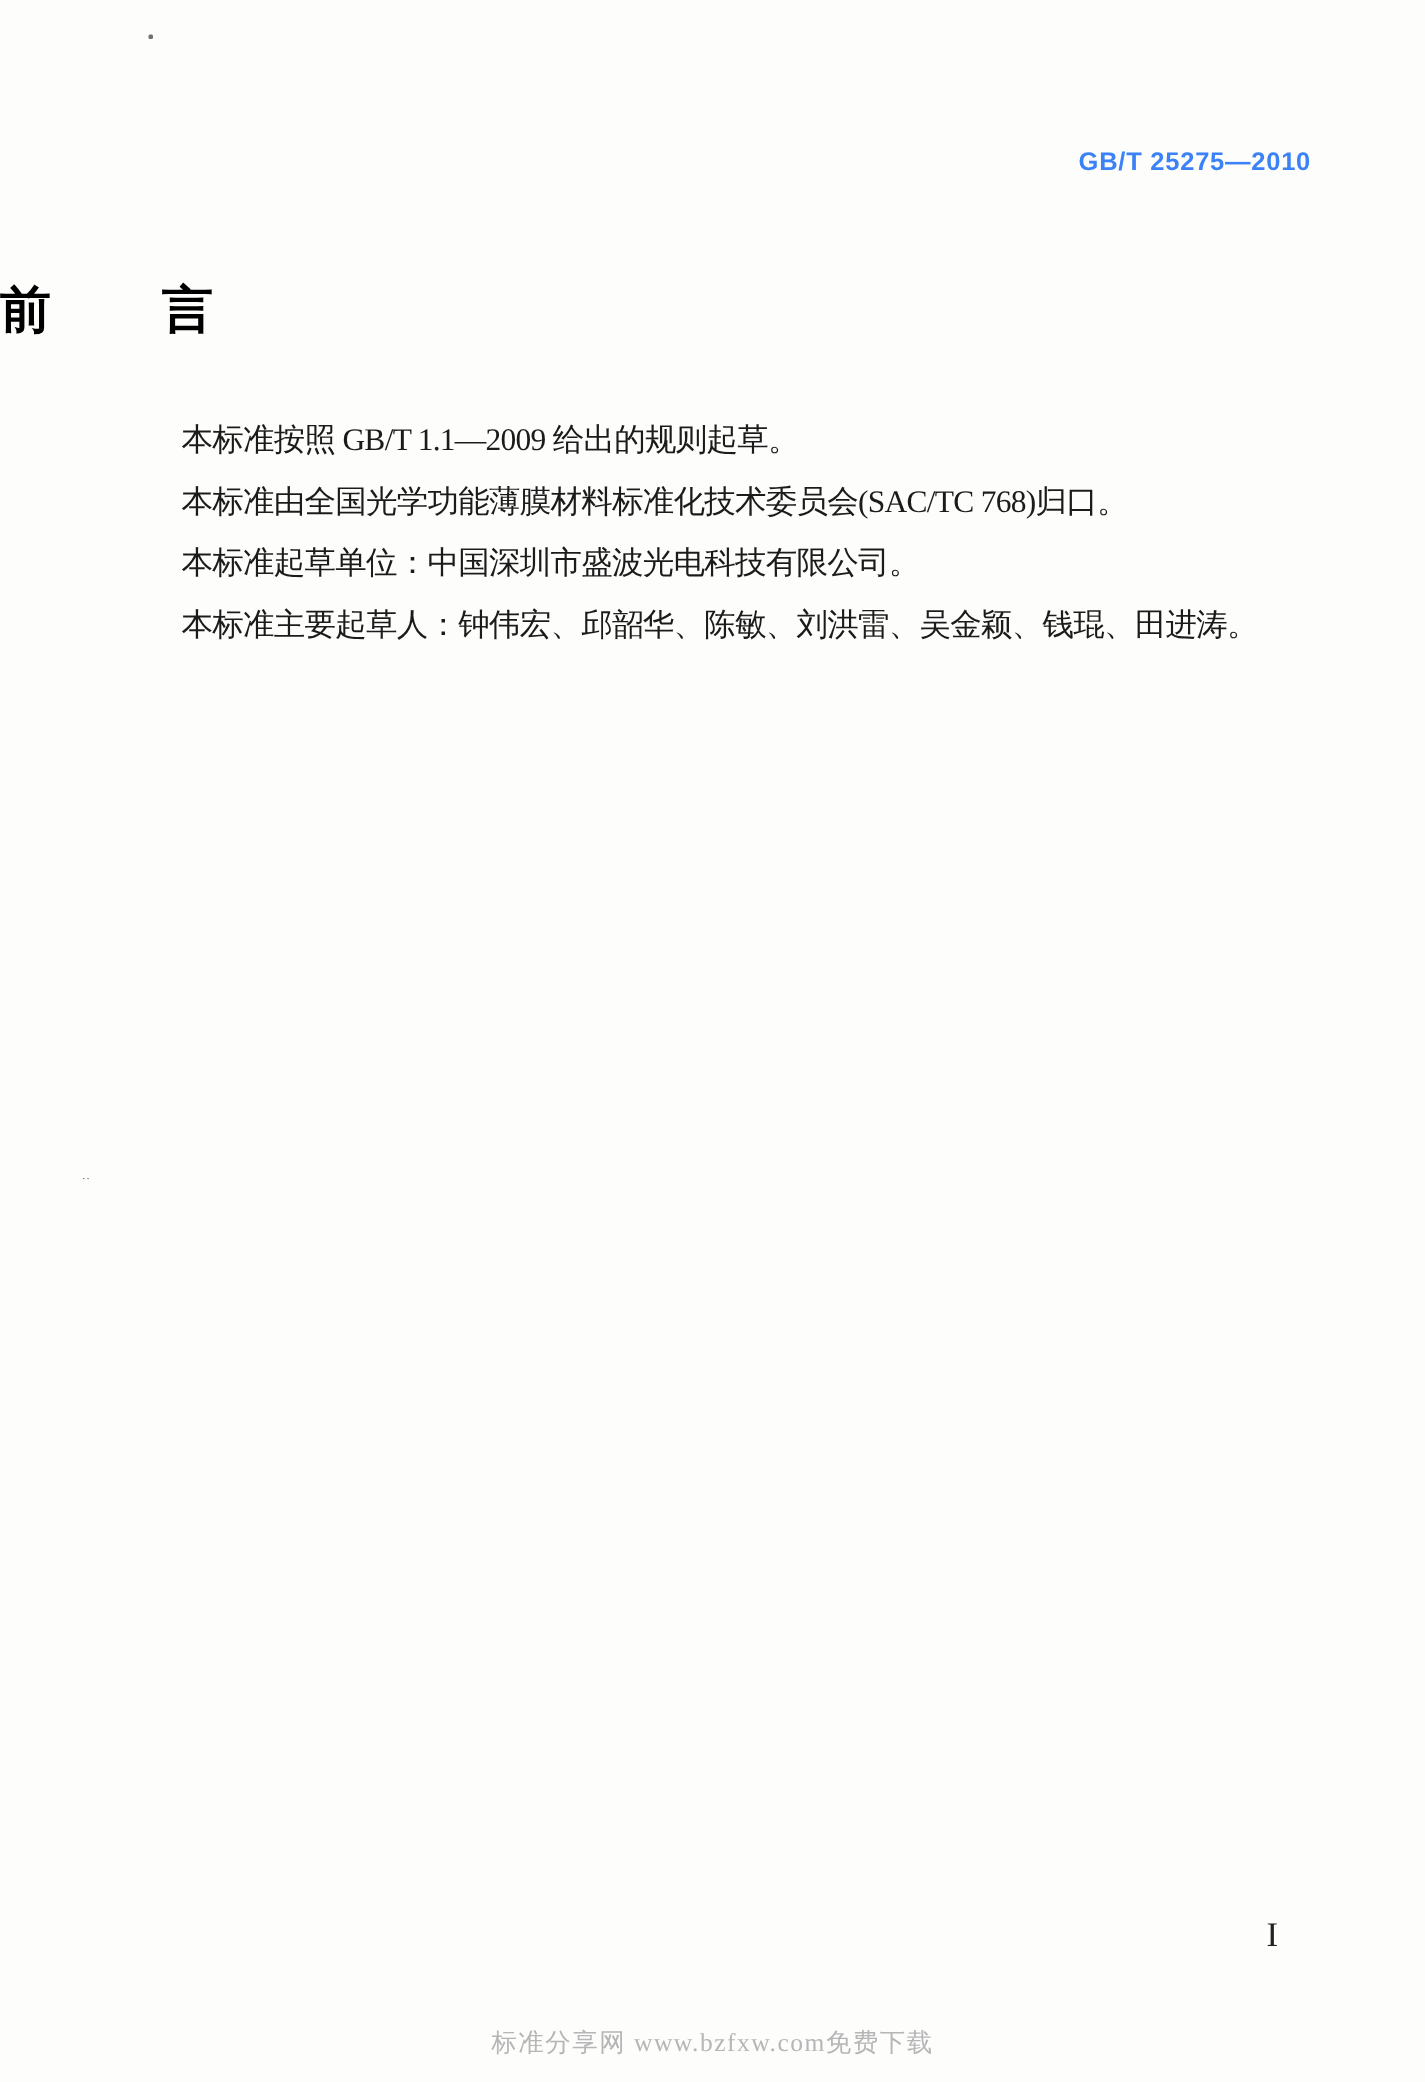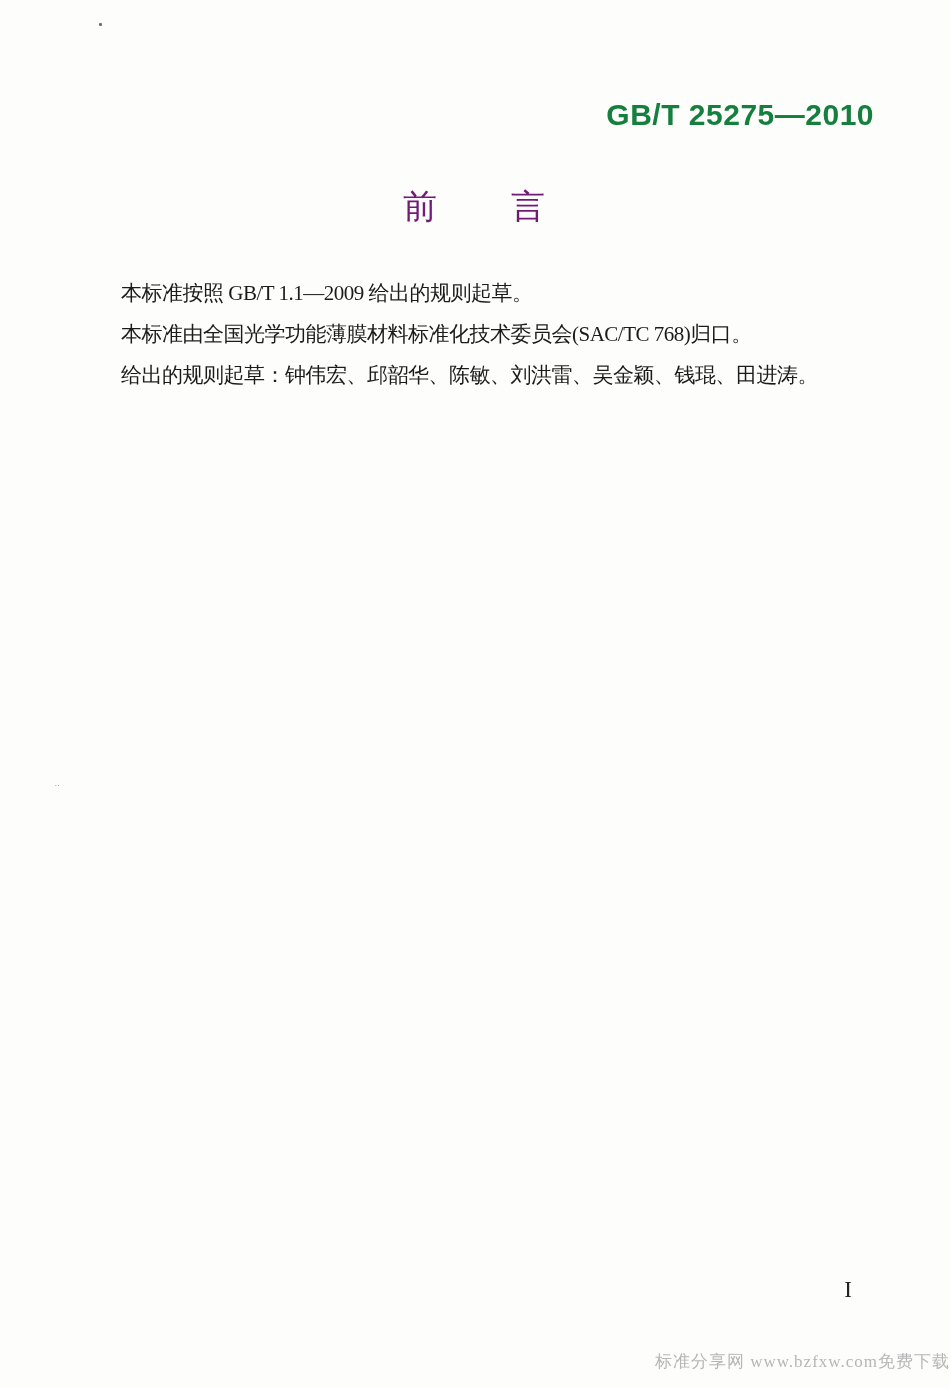--- a/index.html
+++ b/index.html
@@ -16,35 +16,34 @@
     overflow: hidden;
     font-family: "Liberation Serif", "DejaVu Serif", serif;
     color: #1c1c1c;
   }
   .standard-code {
     position: absolute;
     top: 98px;
     right: 76px;
     font-family: "Liberation Sans", "DejaVu Sans", sans-serif;
     font-weight: 700;
-    font-size: 30px;
+    font-size: 17px;
     letter-spacing: 0.5px;
-    color: #15803d;
+    color: #3b82f6;
     white-space: nowrap;
   }
   .doc-title {
     position: absolute;
     top: 184px;
     left: 0;
     width: 100%;
-    text-align: center;
     font-family: "Liberation Sans", "DejaVu Sans", sans-serif;
-    font-weight: 400;
+    font-weight: 700;
     font-size: 34px;
-    color: #701a75;
+    color: #000000;
     margin: 0;
     letter-spacing: 2px;
     white-space: pre;
   }
   .foreword-body {
     position: absolute;
     top: 266px;
     left: 107px;
     right: 50px;
   }
@@ -62,21 +61,21 @@
     right: 98px;
     font-size: 23px;
     font-family: "Liberation Serif", "DejaVu Serif", serif;
     color: #222222;
   }
   .watermark {
     position: absolute;
     top: 1350px;
     left: 0;
     width: 100%;
-    text-align: right;
+    text-align: center;
     font-size: 17px;
     letter-spacing: 1px;
     color: #b6b6b6;
   }
   .scan-speck-top {
     position: absolute;
     top: 23px;
     left: 99px;
     width: 3px;
     height: 3px;
@@ -104,21 +103,22 @@
   <div class="scan-speck-top"></div>
 
   <div class="standard-code">GB/T 25275—2010</div>
 
   <h1 class="doc-title">前　　言</h1>
 
   <div class="foreword-body">
 
   <p>本标准按照 GB/T 1.1—2009 给出的规则起草。</p>
       <p>本标准由全国光学功能薄膜材料标准化技术委员会(SAC/TC 768)归口。</p>
-      <p>给出的规则起草：钟伟宏、邱韶华、陈敏、刘洪雷、吴金颖、钱琨、田进涛。</p>
+      <p>本标准起草单位：中国深圳市盛波光电科技有限公司。</p>
+      <p>本标准主要起草人：钟伟宏、邱韶华、陈敏、刘洪雷、吴金颖、钱琨、田进涛。</p>
     </div>
 
   <div class="scan-smudge-left">..</div>
 
   <div class="page-number">I</div>
 
   <div class="watermark">标准分享网  www.bzfxw.com免费下载</div>
 
 </div>
 

